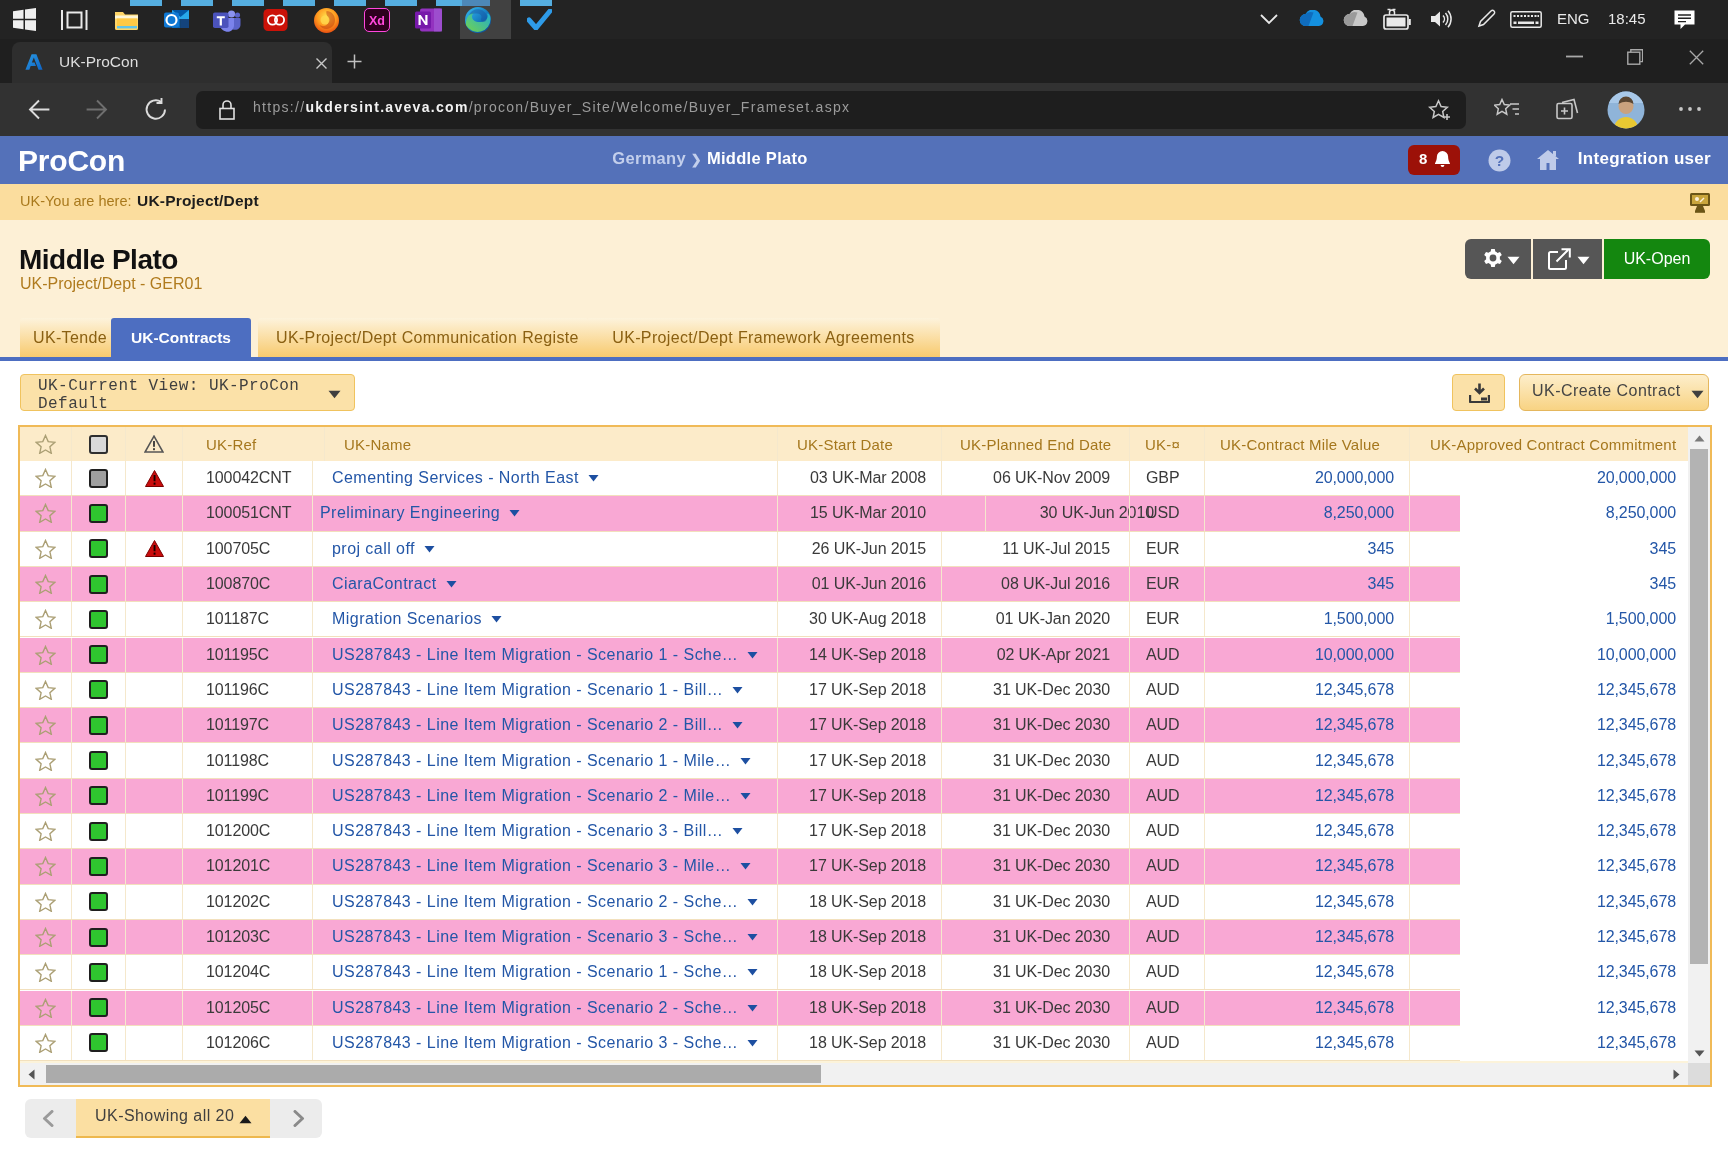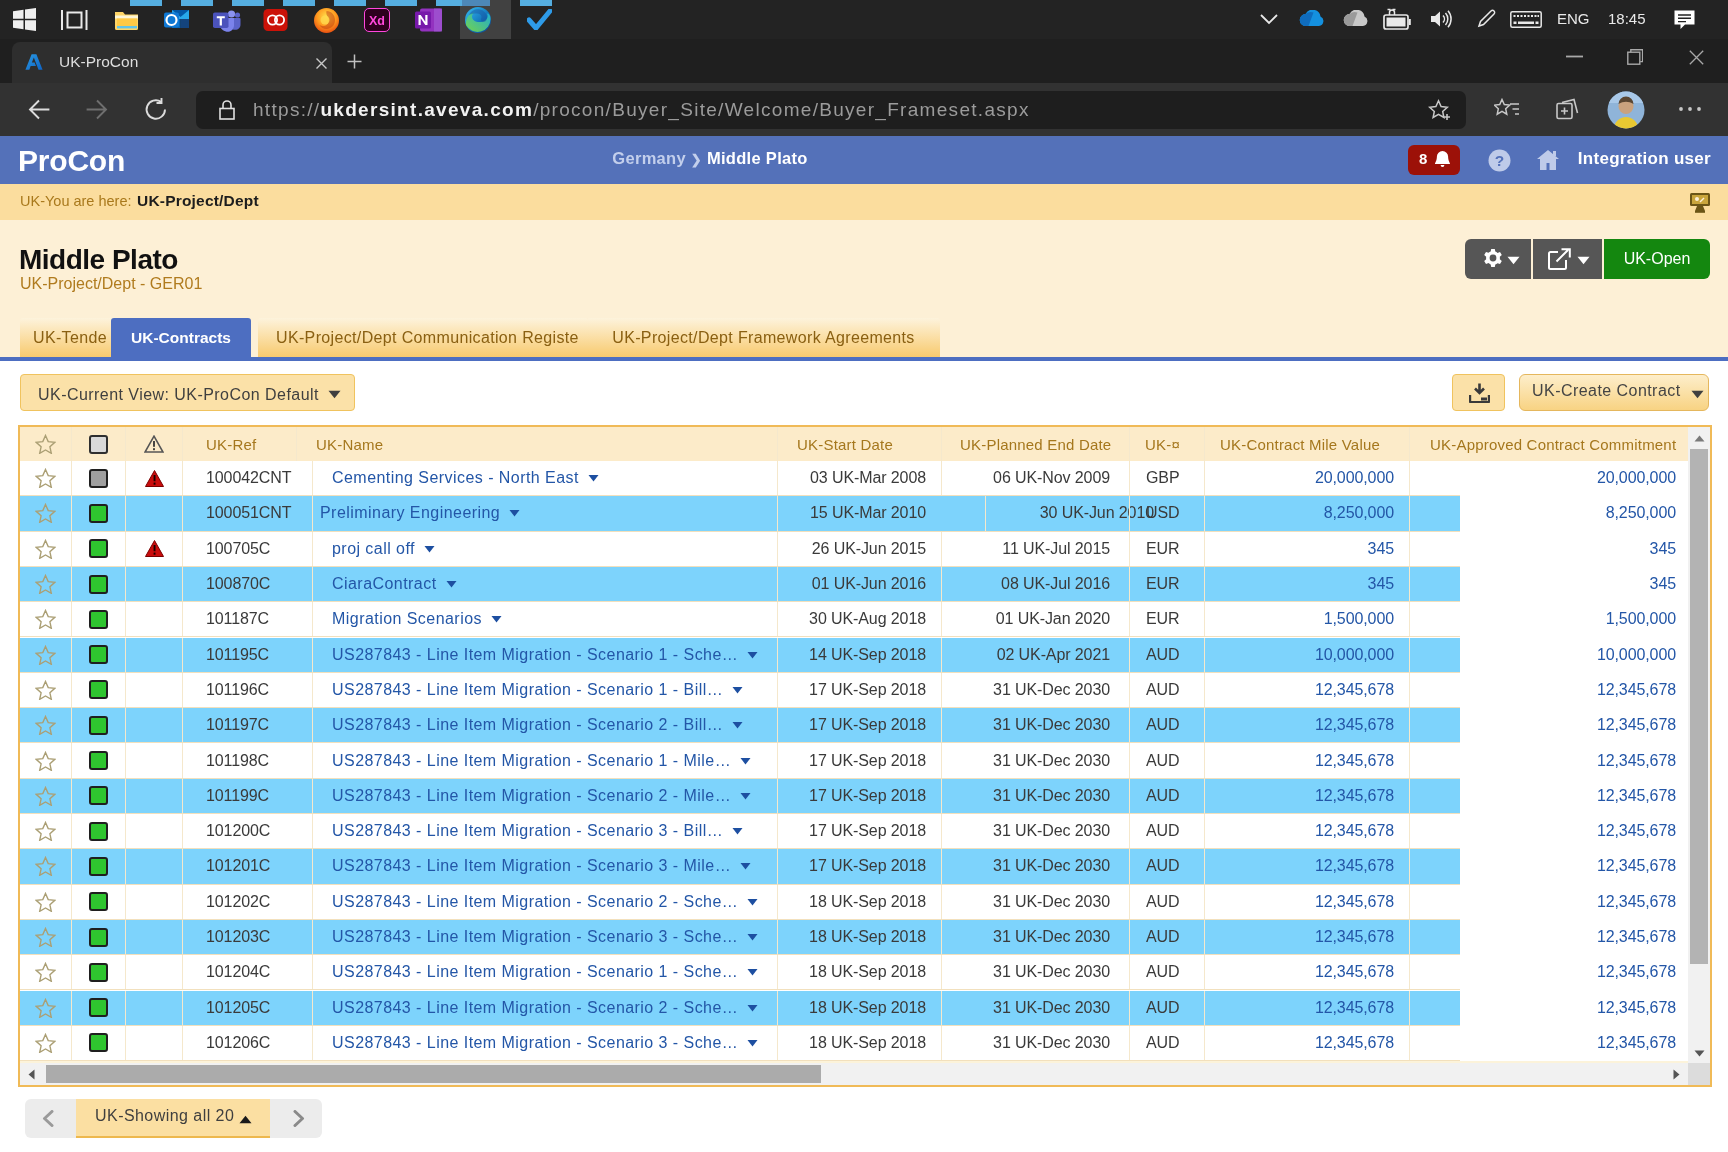--- a/index.html
+++ b/index.html
@@ -15,21 +15,21 @@
 .tbtxt { position:absolute; color:#e9e9e9; font-size:15px; top:10px; }
 
 
 #tabbar { position:absolute; left:0; top:39px; width:1728px; height:44px; background:#1f1f1f; }
 #activetab { position:absolute; left:12px; top:3px; width:320px; height:41px; background:#2e2e2e; border-radius:8px 8px 0 0; }
 #tabtitle { position:absolute; left:47px; top:11px; color:#dedede; font-size:15.5px; }
 
 
 #addrbar { position:absolute; left:0; top:83px; width:1728px; height:53px; background:#323232; }
 #addrfield { position:absolute; left:196px; top:8px; width:1270px; height:38px; background:#1e1e1e; border-radius:7px; }
-#urltxt { position:absolute; left:57px; top:8px; font-size:19px; letter-spacing:1.3px; color:#9b9b9b; white-space:nowrap; }
+#urltxt { position:absolute; left:57px; top:8px; font-size:14px; letter-spacing:1.3px; color:#9b9b9b; white-space:nowrap; }
 #urltxt b { color:#f2f2f2; font-weight:bold; }
 
 
 #appheader { position:absolute; left:0; top:136px; width:1728px; height:48px; background:#5471b9; }
 #logo { position:absolute; left:18px; top:8px; color:#fff; font-size:30px; font-weight:bold; letter-spacing:-0.2px; }
 #crumbcenter { position:absolute; left:0; top:13px; width:1420px; text-align:center; font-size:16.5px; letter-spacing:0.3px; font-weight:bold; color:#c3cfec; }
 #crumbcenter b { color:#fff; }
 #notif { position:absolute; left:1408px; top:9px; width:52px; height:30px; background:#9c1108; border-radius:6px; color:#fff; font-weight:bold; font-size:15px; }
 #intuser { position:absolute; right:17px; top:13px; color:#fff; font-weight:bold; font-size:17px; letter-spacing:0.3px; }
 
@@ -53,21 +53,21 @@
 
 .ybtn { position:absolute; top:374px; height:37px; background:#fbe1a8; border:1px solid #f0c35e; border-radius:4px; color:#3f3f3f; font-size:16px; letter-spacing:0.45px; }
 #createbtn { position:absolute; left:1519px; top:374px; width:190px; height:37px; background:linear-gradient(#fdeecb,#f8d383); border:1px solid #e5b75d; border-radius:6px; color:#444; font-size:16px; letter-spacing:0.45px; }
 
 
 #tbl { position:absolute; left:18px; top:425px; width:1694px; height:662px; border:2px solid #f0ba57; background:#fff; }
 .hrow { position:absolute; left:0; top:0; width:1668px; height:34px; background:#fcebc9; color:#a5771d; font-size:15px; letter-spacing:0.2px; }
 .cbx { width:19px; height:19px; border-radius:3px; display:inline-block; }
 .ncaret { margin-left:9px; }
 .trow { position:absolute; left:0; width:1440px; height:35.3px; font-size:16px; letter-spacing:-0.1px; color:#3a3a3a;text-align:right; }
-.trow.alt { background:#7dd3fc; }
+.trow.alt { background:#f9a8d4; }
 .cell { position:absolute; top:0; height:100%; display:flex; align-items:center; white-space:nowrap; overflow:hidden; }
 .link { color:#2356a7; font-size:16px; letter-spacing:0.45px; }
 .num { color:#2356a7; }
 .colsep { border-left:1px solid #f5e8cc; }
 .trow { border-bottom:1px solid #f2e0bd; }
 
 
 #vscroll { position:absolute; right:0; top:0; width:22px; height:638px; background:#f1f1f1; }
 #vthumb { position:absolute; left:2px; top:22px; width:18px; height:515px; background:#b3b3b3; }
 #hscroll { position:absolute; left:0; bottom:0; width:1668px; height:22px; background:#f1f1f1; }
@@ -393,21 +393,21 @@
   </div>
   <div id="greenbtn">UK-Open</div>
   <div class="ptab" id="ptab1" style="left:20px;width:100px;line-height:39px;">UK-Tende</div>
   <div id="ptab2" style="line-height:39px;">UK-Contracts</div>
   <div class="ptab" id="ptab3" style="left:258px;width:330px;line-height:39px;text-align:left;padding-left:18px;">UK-Project/Dept Communication Registe</div>
   <div class="ptab" id="ptab4" style="left:587px;width:353px;line-height:39px;z-index:4;">UK-Project/Dept Framework Agreements</div>
 </div>
 <div id="bluerule"></div>
 
 <div class="ybtn" id="viewbtn" style="left:20px;width:335px;">
-  <span style="position:absolute;left:17px;top:11px;">UK-Current View: UK-ProCon Default</span>
+  <span style="position:absolute;left:17px;top:2px;font-family:Liberation Mono, monospace;">UK-Current View: UK-ProCon Default</span>
   <svg class="abs" style="left:307px;top:15px;" width="13" height="9" viewBox="0 0 13 9">
       <polygon points="0.5,0.8 12.5,0.8 6.5,8.2" fill="#3f3f3f"></polygon>
     </svg>
 </div>
 <div class="ybtn" id="dlbtn" style="left:1452px;width:53px;">
   <svg class="abs" style="left:16px;top:8px;" width="21" height="20" viewBox="0 0 21 20">
     <path d="M10.5 0.5 v9 M6 5.5 l4.5 4.5 4.5 -4.5" fill="none" stroke="#3a3a3a" stroke-width="2.6"></path>
     <path d="M1 12 v6 a1.2 1.2 0 0 0 1.2 1.2 h16.6 a1.2 1.2 0 0 0 1.2 -1.2 v-6" fill="none" stroke="#3a3a3a" stroke-width="2.4"></path>
     <rect x="12" y="14.5" width="6" height="3" fill="#3a3a3a"></rect>
   </svg>
@@ -431,21 +431,21 @@
         <span class="cbx" style="background:#d9d9d9;border:2.5px solid #2f2f2f;"></span>
       </div>
 <div class="cell colsep" style="left:105px;width:57px;justify-content:center;">
         <svg width="20" height="18" viewBox="0 0 20 18">
           <polygon points="10,1.2 19,17 1,17" fill="none" stroke="#555" stroke-width="1.6"></polygon>
           <rect x="9.1" y="6" width="1.8" height="5.8" fill="#333"></rect>
           <rect x="9.1" y="13.2" width="1.8" height="2" fill="#333"></rect>
         </svg>
       </div>
 <div class="cell colsep" style="left:162px;width:130px;padding-left:23px;">UK-Ref</div>
-<div class="cell colsep" style="left:276px;width:465px;padding-left:19px;text-align:center;">UK-Name</div>
+<div class="cell colsep" style="left:304px;width:465px;padding-left:19px;text-align:center;">UK-Name</div>
 <div class="cell colsep" style="left:757px;width:164px;padding-left:19px;">UK-Start Date</div>
 <div class="cell colsep" style="left:921px;width:188px;padding-left:18px;">UK-Planned End Date</div>
 <div class="cell colsep" style="left:1109px;width:75px;padding-left:15px;">UK-¤</div>
 <div class="cell colsep" style="left:1184px;width:205px;padding-left:15px;">UK-Contract Mile Value</div>
 <div class="cell colsep" style="left:1389px;width:279px;padding-left:20px;">UK-Approved Contract Commitment</div>
 </div>
 <div class="trow" style="top:34.0px;">
 <div class="cell" style="left:0;width:51px;justify-content:center;">
         <svg class="star" width="21" height="20" viewBox="0 0 21 20">
           <polygon points="10.5,1.5 13.2,7.6 19.8,8.3 14.9,12.8 16.3,19.3 10.5,16 4.7,19.3 6.1,12.8 1.2,8.3 7.8,7.6" fill="none" stroke="#ab9f74" stroke-width="1.4"></polygon>

